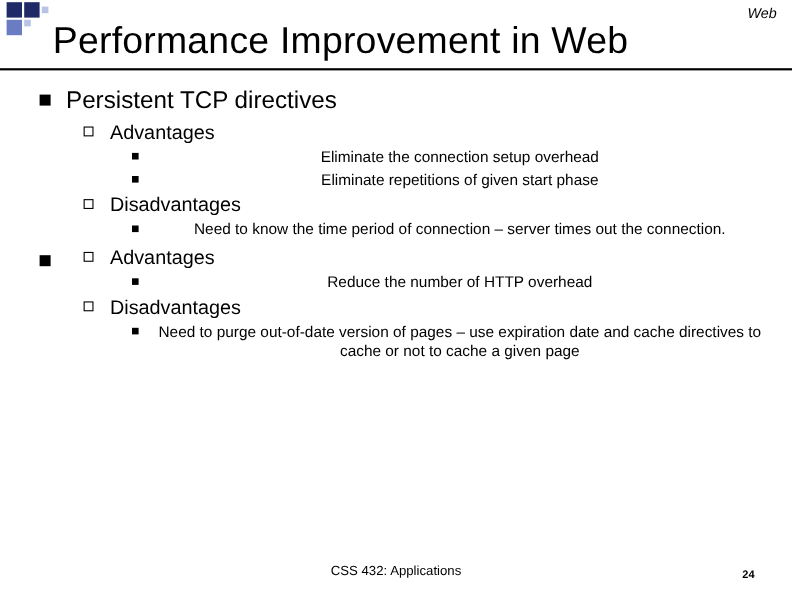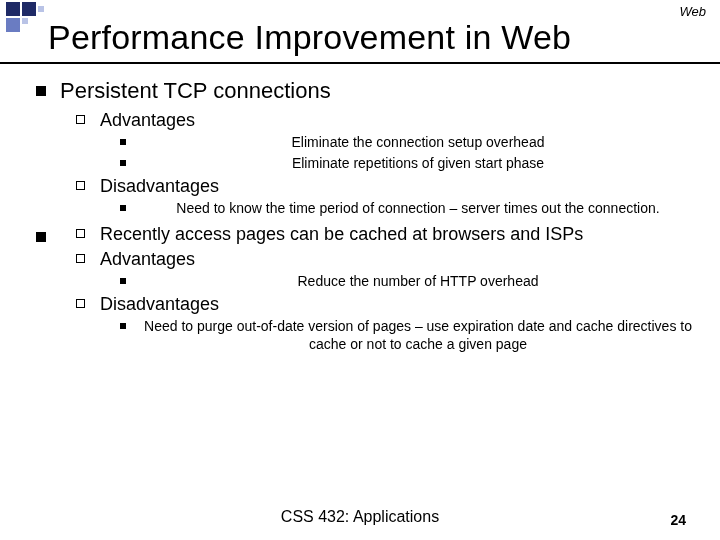--- a/index.html
+++ b/index.html
@@ -119,28 +119,28 @@
     height: 6px;
     background: #000;
   }
 
   .footer-center {
     position: absolute;
     bottom: 14px;
     left: 0;
     width: 720px;
     text-align: center;
-    font-size: 16px;
+    font-size: 12px;
     color: #000;
   }
   .footer-page {
     position: absolute;
     bottom: 12px;
     right: 34px;
-    font-size: 14px;
+    font-size: 10px;
     font-weight: bold;
   }
 </style>
 </head>
 <body>
 
 <div class="deco">
   <div class="deco-sq dark" style="left:6px;  top:2px;  width:14px; height:14px;"></div>
   <div class="deco-sq dark" style="left:22px; top:2px;  width:14px; height:14px;"></div>
   <div class="deco-sq mid" style="left:6px;  top:18px; width:14px; height:14px;"></div>
@@ -149,40 +149,39 @@
 </div>
 
 <div class="header-label">Web</div>
 
 <div class="title">Performance Improvement in Web</div>
 <div class="rule"></div>
 
 <div class="content">
   <ul class="l1">
     <li>
-      <span>Persistent TCP connections</span>
+      <span>Persistent TCP directives</span>
       <ul class="l2">
         <li>
           <span>Advantages</span>
           <ul class="l3">
             <li><span>Eliminate the connection setup overhead</span></li>
             <li><span>Eliminate repetitions of given start phase</span></li>
           </ul>
         </li>
         <li>
           <span>Disadvantages</span>
           <ul class="l3">
             <li><span>Need to know the time period of connection – server times out the connection.</span></li>
           </ul>
         </li>
       </ul>
     </li>
     <li>
       <ul class="l2">
-        <li><span>Recently access pages can be cached at browsers and ISPs</span></li>
         <li>
           <span>Advantages</span>
           <ul class="l3">
             <li><span>Reduce the number of HTTP overhead</span></li>
           </ul>
         </li>
         <li>
           <span>Disadvantages</span>
           <ul class="l3">
             <li><span>Need to purge out-of-date version of pages – use expiration date and cache directives to cache or not to cache a given page</span></li>

